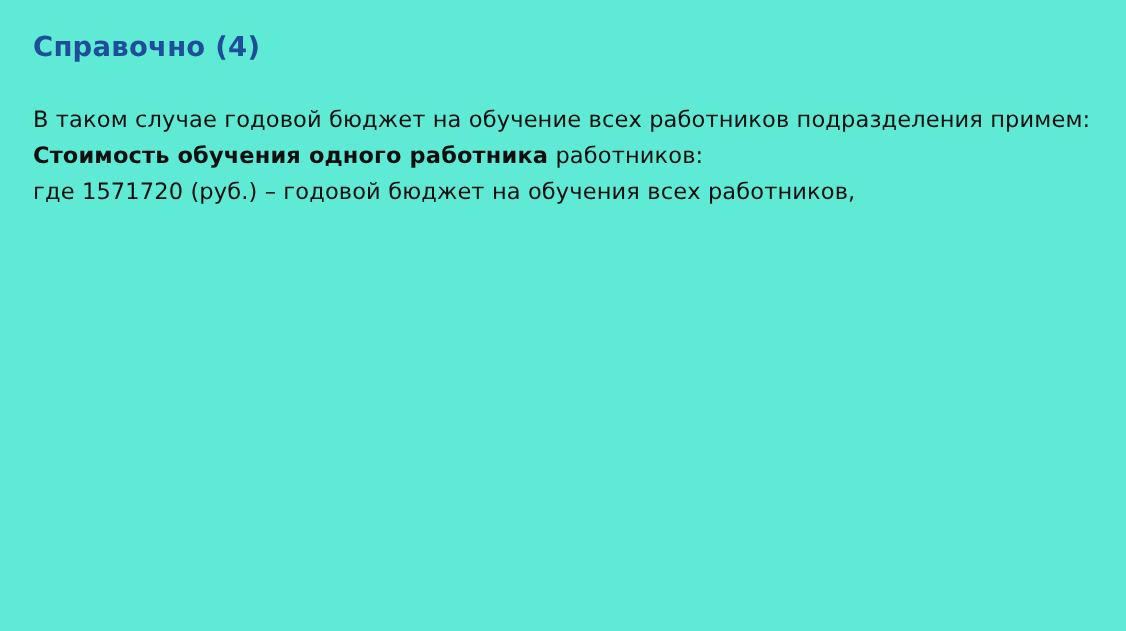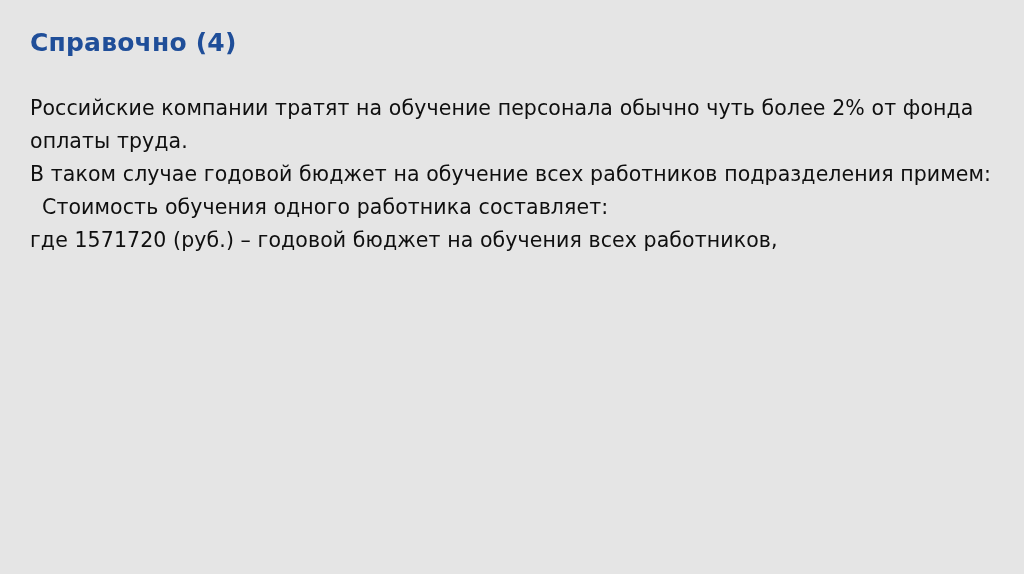--- a/index.html
+++ b/index.html
@@ -12,21 +12,21 @@
     background: #ffffff;
     font-family: "DejaVu Sans", "Liberation Sans", sans-serif;
     overflow: hidden;
   }
   .slide {
     position: relative;
     width: 1024px;
     height: 574px;
     box-sizing: border-box;
     padding: 0;
-    background: #e5e5e5;
+    background: #5eead4;
   }
   .slide-title {
     position: absolute;
     left: 30px;
     top: 28px;
     font-size: 25px;
     font-weight: bold;
     color: #1F4E99;
     letter-spacing: 0.2px;
     white-space: nowrap;
@@ -48,19 +48,18 @@
 </style>
 </head>
 <body>
 
 <div class="slide">
 
   <div class="slide-title" style="color: rgb(31, 78, 153);">Справочно (4)</div>
 
   <div class="body-block">
 
-      <p class="para indent-none"><span>Российские компании тратят на обучение персонала обычно чуть более 2% от фонда оплаты труда.</span></p>
       <p class="para indent-none"><span>В таком случае </span><span style="font-weight: normal;">годовой бюджет на обучение</span><span> всех работников подразделения примем:</span></p>
-      <p class="para indent-none"><span style="font-weight: normal; margin-left: 12px;">Стоимость обучения одного работника</span><span> составляет:</span></p>
+      <p class="para indent-none"><span style="font-weight: bold;">Стоимость обучения одного работника</span><span> работников:</span></p>
       <p class="para indent-none"><span>где 1571720 (руб.) – годовой бюджет на обучения всех работников,</span></p>
     </div>
 
 </div>
 
 </body></html>

